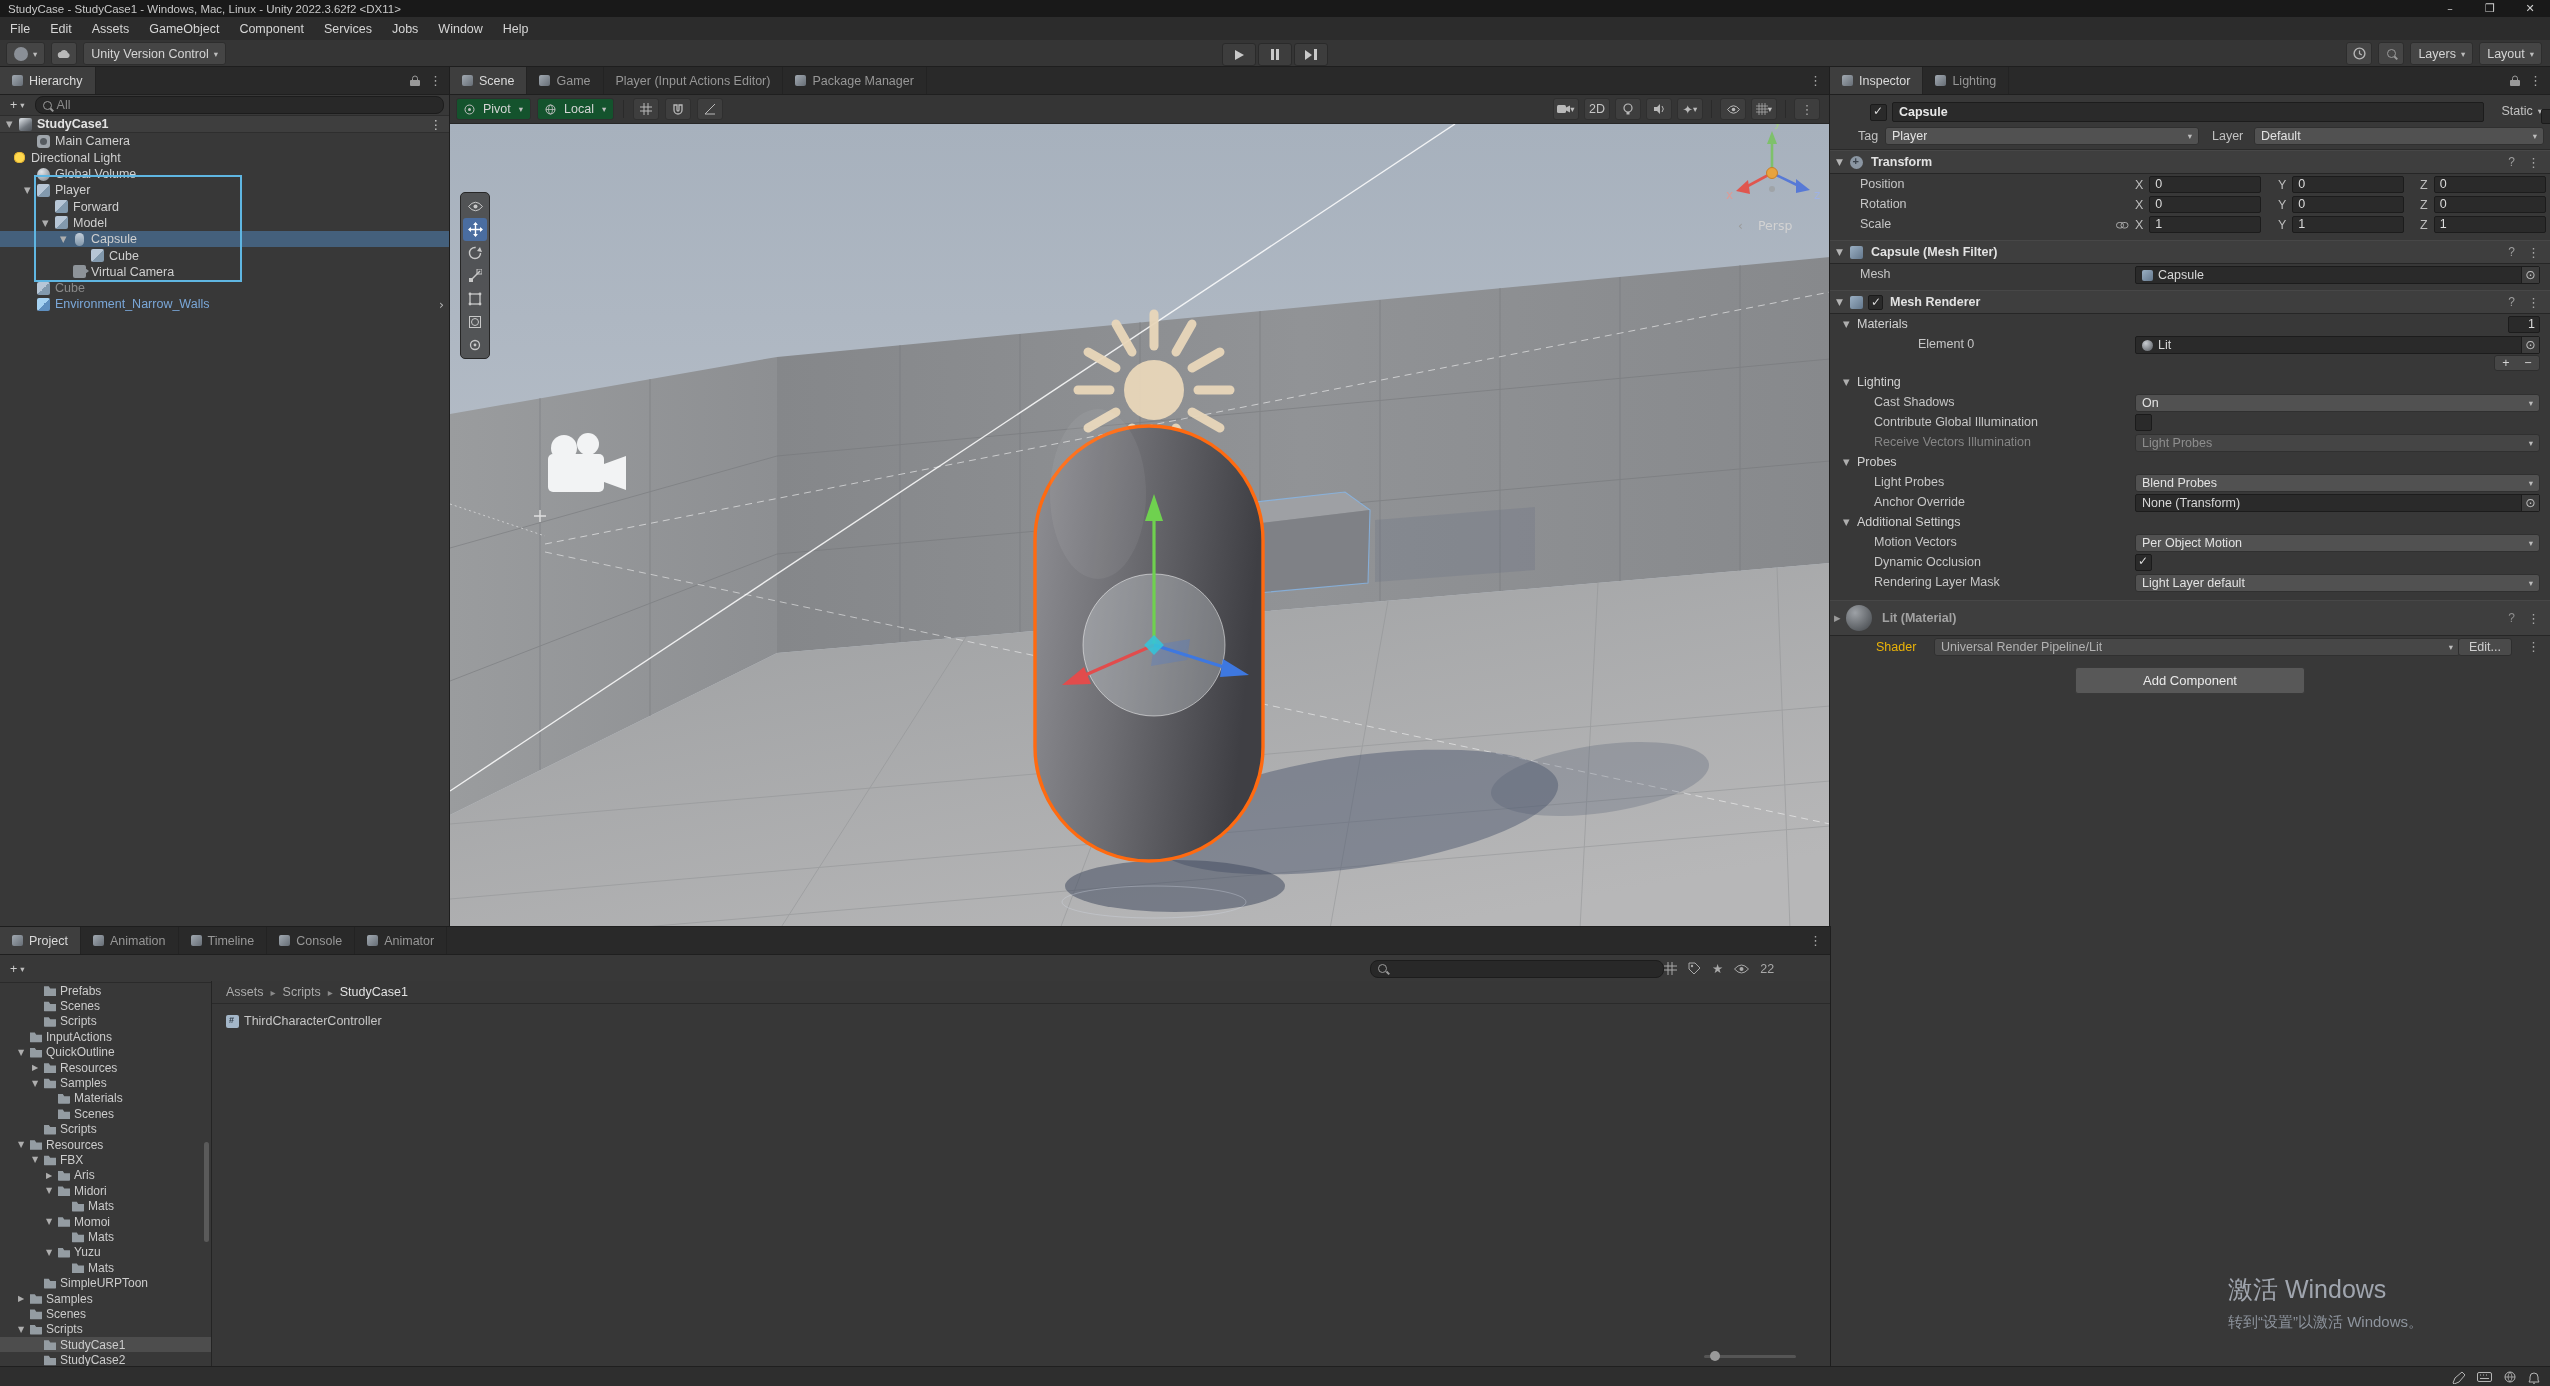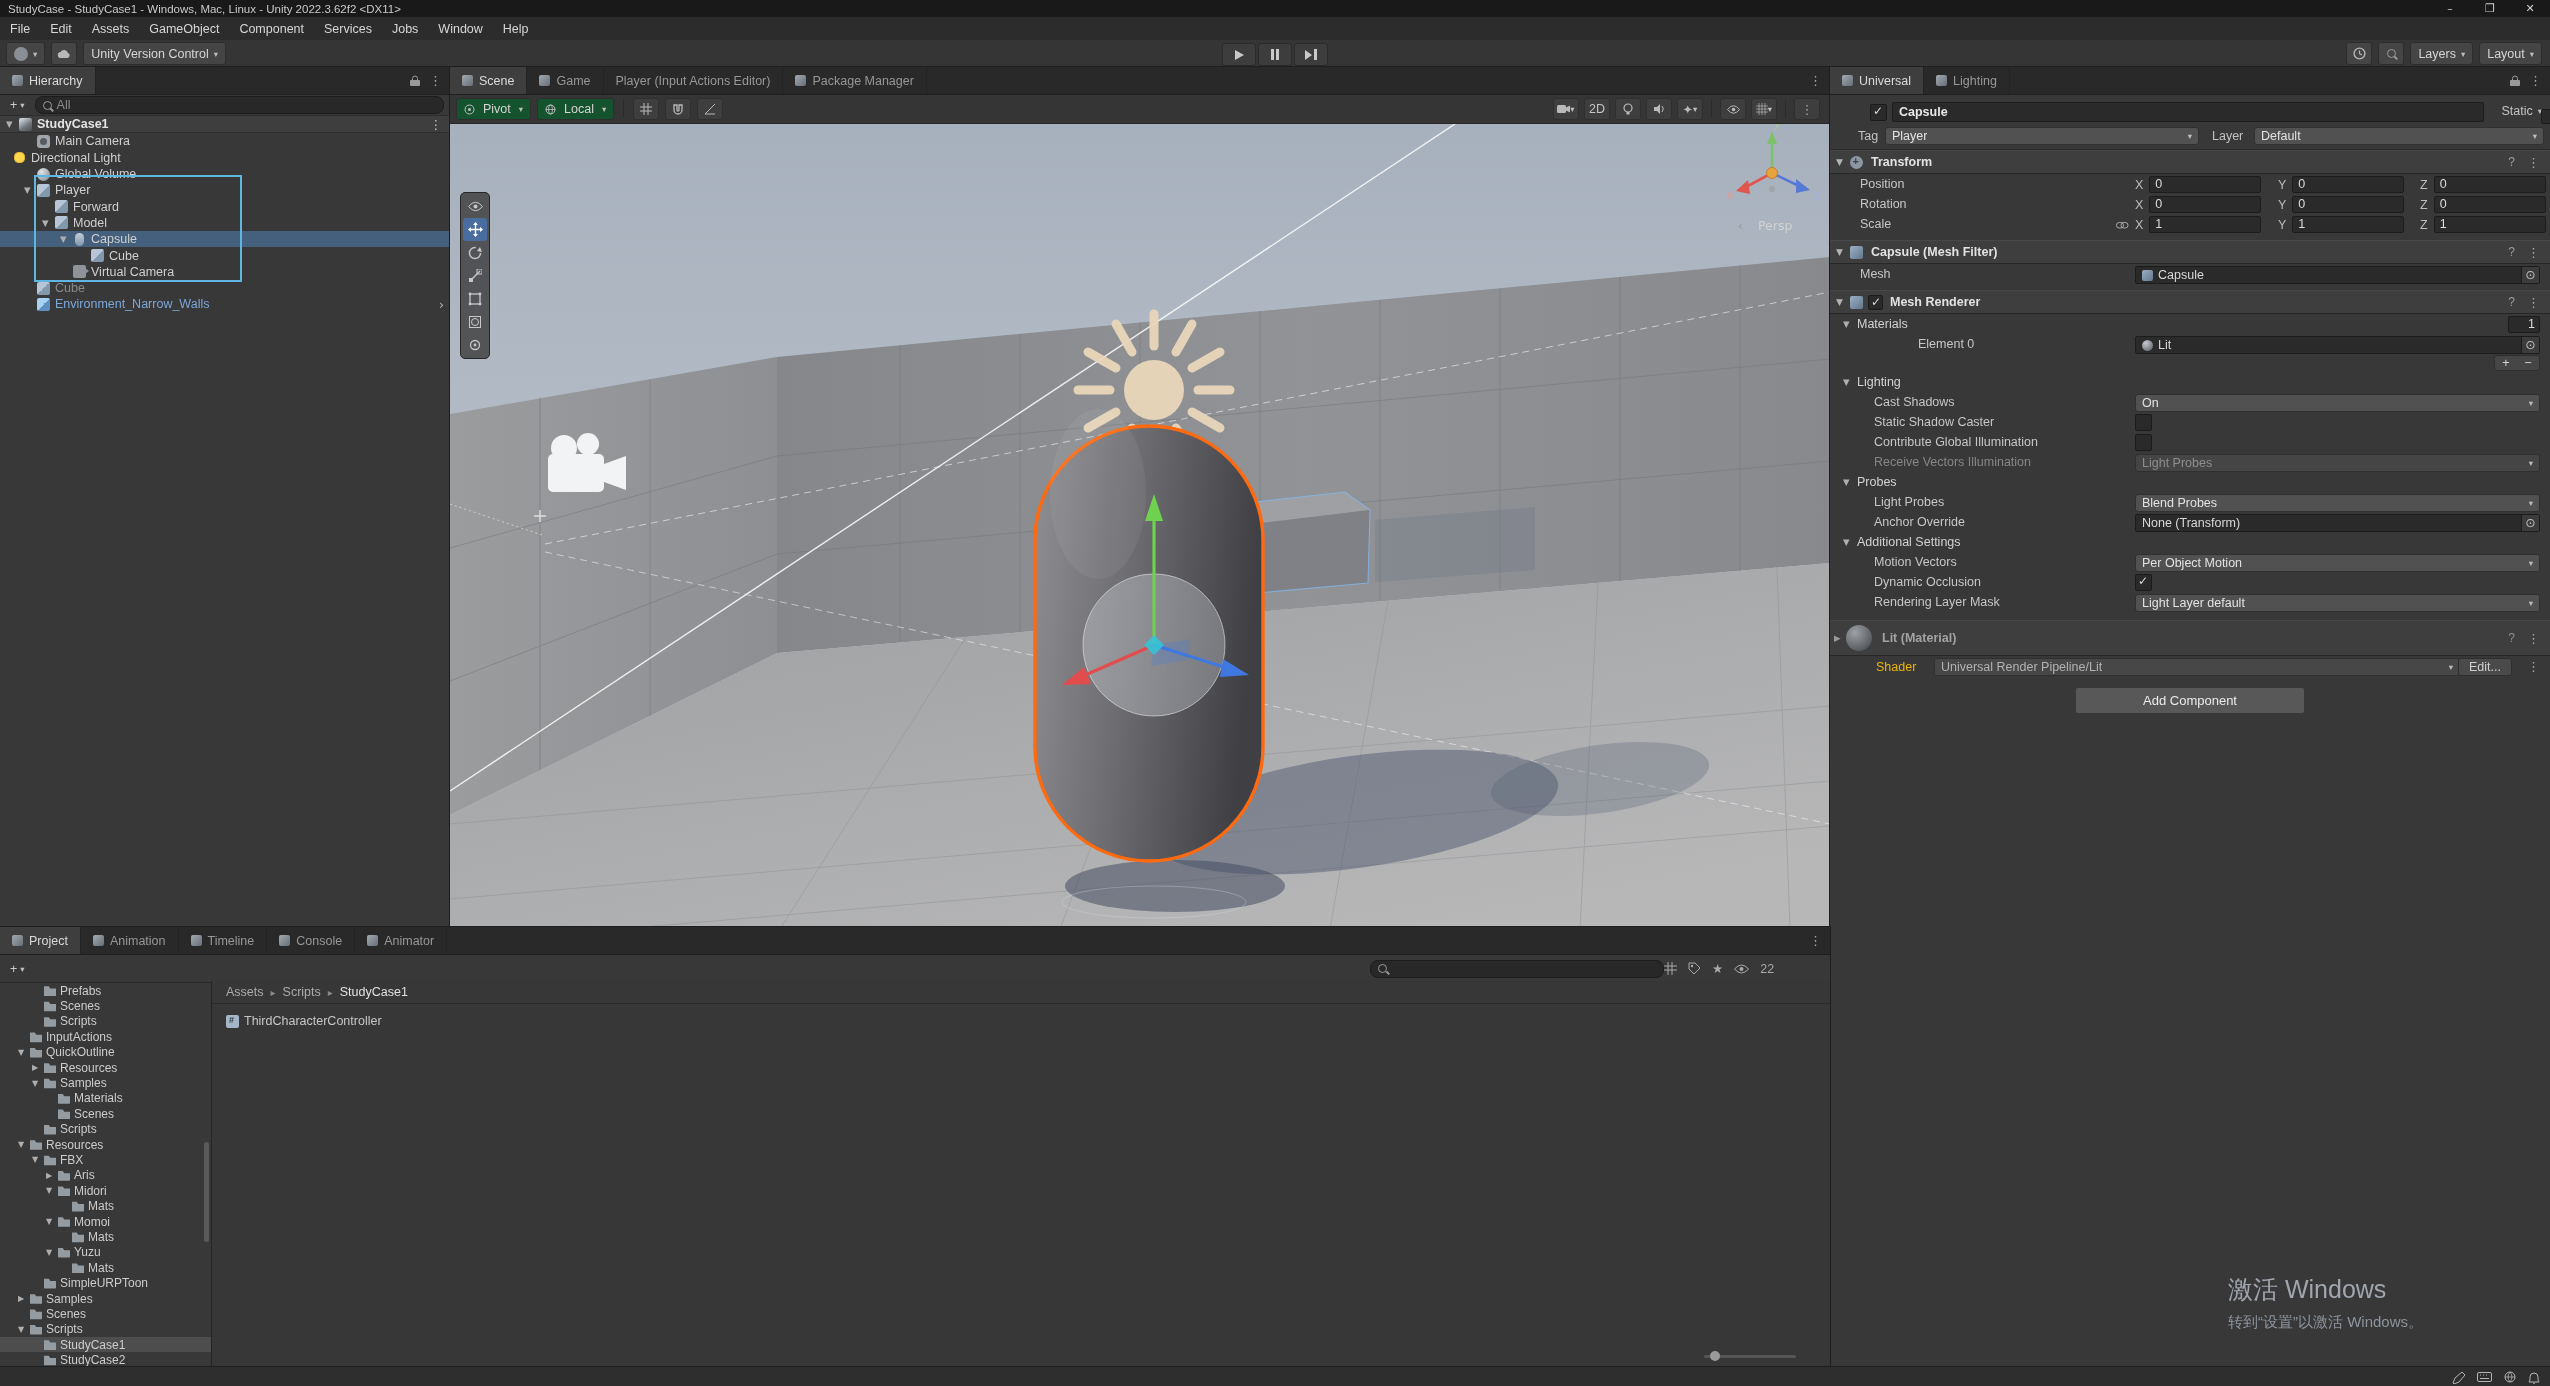--- a/index.html
+++ b/index.html
@@ -623,21 +623,21 @@
           </svg>
         </span>
     </div>
   </div>
 </div>
 
 <div id="inspector" class="panel">
   <div class="tabstrip">
     <span class="tab active">
         <span class="tab-ic"></span>
-        <span>Universal</span>
+        <span>Inspector</span>
       </span>
     <span class="tab">
         <span class="tab-ic"></span>
         <span>Lighting</span>
       </span>
     <span class="strip-right">
       <svg width="10" height="11">
           <rect y="5" width="10" height="6" rx="1" fill="#9a9a9a"></rect>
           <path d="M2.5 5V3.5a2.5 2.5 0 0 1 5 0V5" stroke="#9a9a9a" fill="none"></path>
         </svg>
@@ -789,26 +789,20 @@
         <span class="fold glyph">▼</span>
         <span>Lighting</span>
       </div>
       <div class="prow sub">
         <span class="plabel">Cast Shadows</span>
         <span class="pctrl">
           <span class="dd">
             <span class="ddval">On</span>
             <span class="caret glyph">▾</span>
           </span>
-        </span>
-      </div>
-      <div class="prow sub">
-        <span class="plabel">Static Shadow Caster</span>
-        <span class="pctrl">
-          <span class="cb"></span>
         </span>
       </div>
       <div class="prow sub">
         <span class="plabel">Contribute Global Illumination</span>
         <span class="pctrl">
           <span class="cb"></span>
         </span>
       </div>
       <div class="prow sub">
         <span class="plabel dimtext">Receive Vectors Illumination</span>

